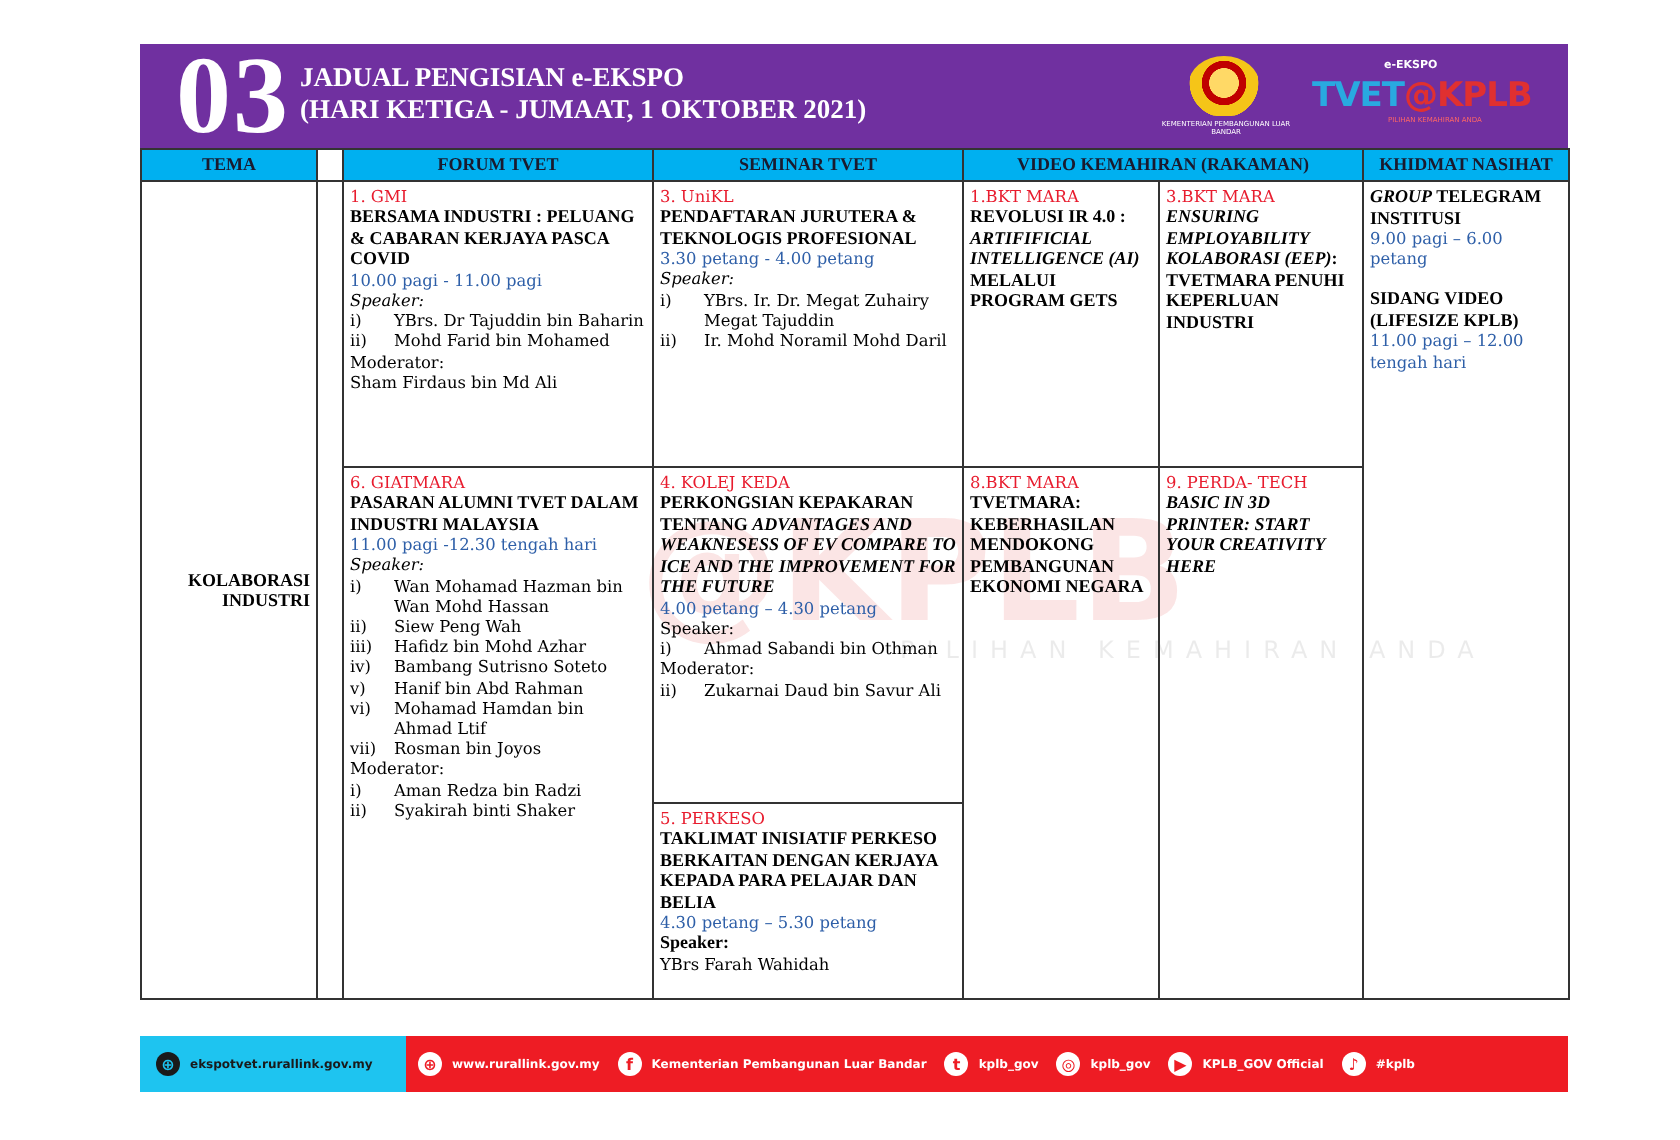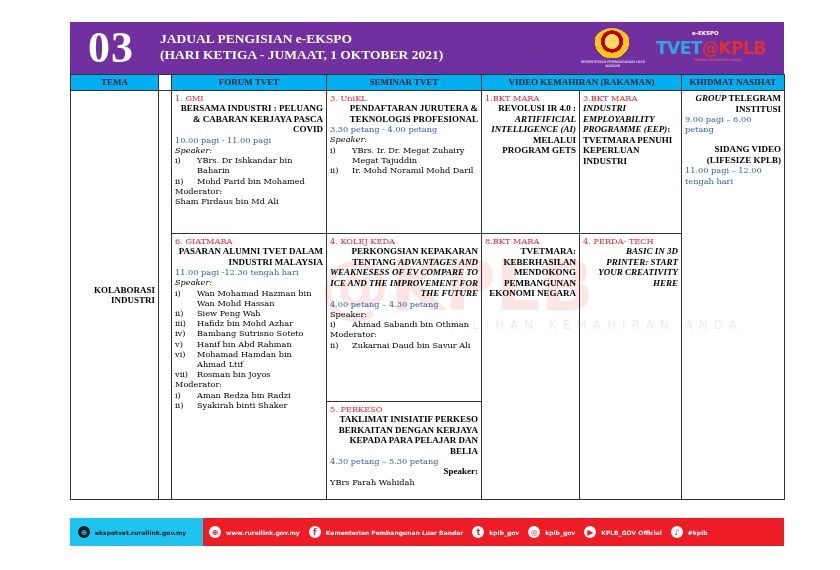--- a/index.html
+++ b/index.html
@@ -1,41 +1,41 @@
 <!DOCTYPE html>
 <html><head>
 <meta charset="utf-8">
 <style>
   html, body { margin:0; padding:0; }
   body { width:840px; height:570px; background:#ffffff; position:relative; overflow:hidden;
          font-family:"DejaVu Serif", serif; color:#000; }
   .header { position:absolute; left:70px; top:22px; width:714px; height:52px; background:#7030a0; }
   .num { position:absolute; left:18px; top:4px; font-family:"Liberation Serif", serif; font-weight:bold;
-         font-size:44px; color:#fff; letter-spacing:1px; line-height:44px; }
+         font-size:55px; color:#fff; letter-spacing:1px; line-height:44px; }
   .title { position:absolute; left:80px; top:9px; font-family:"Liberation Serif", serif; font-weight:bold;
-           font-size:13.5px; line-height:16px; color:#fff;margin-left:10px; }
+           font-size:13.5px; line-height:16px; color:#fff; }
   .logos { position:absolute; right:10px; top:4px; height:44px; width:200px; }
   .crest { position:absolute; left:20px; top:2px; width:36px; height:30px; border-radius:50% 50% 40% 40%;
            background:radial-gradient(circle at 50% 45%, #ffd966 0 30%, #c00000 31% 45%, #f5c518 46% 70%, transparent 71%); }
   .crest-text { position:absolute; left:4px; top:34px; font-size:3.5px; color:#fff; font-family:"DejaVu Sans",sans-serif; width:70px; text-align:center;}
   .tvet { position:absolute; left:82px; top:12px; font-family:"DejaVu Sans", sans-serif; font-weight:bold;
           font-size:17px; letter-spacing:-0.5px; }
   .tvet .a { color:#29a9e0; } .tvet .b { color:#e03030; }
   .eekspo { position:absolute; left:118px; top:4px; font-family:"DejaVu Sans",sans-serif; font-size:5.5px; color:#fff; font-weight:bold;}
   .tagline { position:absolute; left:120px; top:32px; font-size:3.5px; color:#ff6666; font-family:"DejaVu Sans",sans-serif;}
 
   table.grid { position:absolute; left:70px; top:74px; width:714px; border-collapse:collapse; table-layout:fixed; }
   table.grid td, table.grid th { border:1px solid #333; vertical-align:top; padding:2px 3px; }
   th { background:#00b0f0; font-family:"Liberation Serif", serif; font-weight:bold; font-size:9px;
        color:#1a1a2e; text-align:center; line-height:11px; padding:2px 2px;margin-top:45px; }
   th.gap { background:#fff; }
   td { font-size:8.2px; line-height:10.2px; font-family:"DejaVu Serif", serif; }
   td.gapcol { padding:0; }
   .org { color:#e81c2e; font-weight:normal; }
-  .ttl { font-weight:bold; font-family:"Liberation Serif", serif; font-size:9px; line-height:10.5px;text-align:right; }
+  .ttl { font-weight:bold; font-family:"Liberation Serif", serif; font-size:9px; line-height:10.5px; }
   .it { font-style:italic; }
   .time { color:#2e5fa8; }
   .li { display:flex; }
   .li .n { width:22px; flex:none; }
   .tema { vertical-align:middle !important; text-align:right; font-weight:bold; font-family:"Liberation Serif", serif; font-size:9px; }
   .watermark { position:absolute; left:280px; top:245px; width:400px; height:90px; pointer-events:none; opacity:0.12; }
   .wm1 { position:absolute; left:40px; top:0; font-family:"DejaVu Sans",sans-serif; font-weight:bold; font-size:70px; color:#e03030; }
   .wm2 { position:absolute; left:170px; top:73px; font-family:"DejaVu Sans",sans-serif; font-size:12px; letter-spacing:6px; color:#666; white-space:nowrap; }
 
   .footer { position:absolute; left:70px; top:518px; width:714px; height:28px; display:flex; }
@@ -91,21 +91,21 @@
   <tr style="height:143px">
     <td rowspan="3" class="tema">KOLABORASI INDUSTRI</td>
     <td rowspan="3" class="gapcol"></td>
     <td>
       <div class="org">1. GMI</div>
       <div class="ttl">BERSAMA INDUSTRI : PELUANG &amp; CABARAN KERJAYA PASCA COVID</div>
       <div class="time">10.00 pagi - 11.00 pagi</div>
       <div class="it">Speaker:</div>
       <div class="li">
             <span class="n">i)</span>
-            <span>YBrs. Dr Ishkandar bin Baharin</span>
+            <span>YBrs. Dr Tajuddin bin Baharin</span>
           </div>
       <div class="li">
             <span class="n">ii)</span>
             <span>Mohd Farid bin Mohamed</span>
           </div>
       <div>Moderator:</div>
       <div>Sham Firdaus bin Md Ali</div>
     </td>
     <td>
       <div class="org">3. UniKL</div>
@@ -122,21 +122,21 @@
           </div>
     </td>
     <td>
       <div class="org">1.BKT  MARA</div>
       <div class="ttl">REVOLUSI IR 4.0 :</div>
       <div class="ttl it">ARTIFIFICIAL INTELLIGENCE (AI)</div>
       <div class="ttl">MELALUI PROGRAM GETS</div>
     </td>
     <td>
       <div class="org">3.BKT  MARA</div>
-      <span class="ttl it">INDUSTRI EMPLOYABILITY PROGRAMME (EEP)</span><span class="ttl">: TVETMARA PENUHI KEPERLUAN INDUSTRI</span>
+      <span class="ttl it">ENSURING EMPLOYABILITY KOLABORASI (EEP)</span><span class="ttl">: TVETMARA PENUHI KEPERLUAN INDUSTRI</span>
     </td>
     <td rowspan="3">
       <div class="ttl"><span class="it">GROUP</span><span> TELEGRAM INSTITUSI</span></div>
       <div class="time">9.00 pagi – 6.00 petang</div>
       <div style="height:10px"></div>
       <div class="ttl">SIDANG VIDEO (LIFESIZE KPLB)</div>
       <div class="time">11.00 pagi – 12.00 tengah hari</div>
     </td>
   </tr>
   <tr style="height:168px">
@@ -196,21 +196,21 @@
       <div class="li">
             <span class="n">ii)</span>
             <span>Zukarnai Daud bin Savur Ali</span>
           </div>
     </td>
     <td rowspan="2">
       <div class="org">8.BKT  MARA</div>
       <div class="ttl">TVETMARA: KEBERHASILAN MENDOKONG PEMBANGUNAN EKONOMI NEGARA</div>
     </td>
     <td rowspan="2">
-      <div class="org">4. PERDA- TECH</div>
+      <div class="org">9. PERDA- TECH</div>
       <div class="ttl it">BASIC IN 3D PRINTER: START YOUR CREATIVITY HERE</div>
     </td>
   </tr>
   <tr style="height:98px">
     <td>
       <div class="org">5. PERKESO</div>
       <div class="ttl">TAKLIMAT INISIATIF PERKESO BERKAITAN DENGAN KERJAYA KEPADA PARA PELAJAR DAN BELIA</div>
       <div class="time">4.30 petang – 5.30 petang</div>
       <div class="ttl">Speaker:</div>
       <div>YBrs Farah Wahidah</div>

